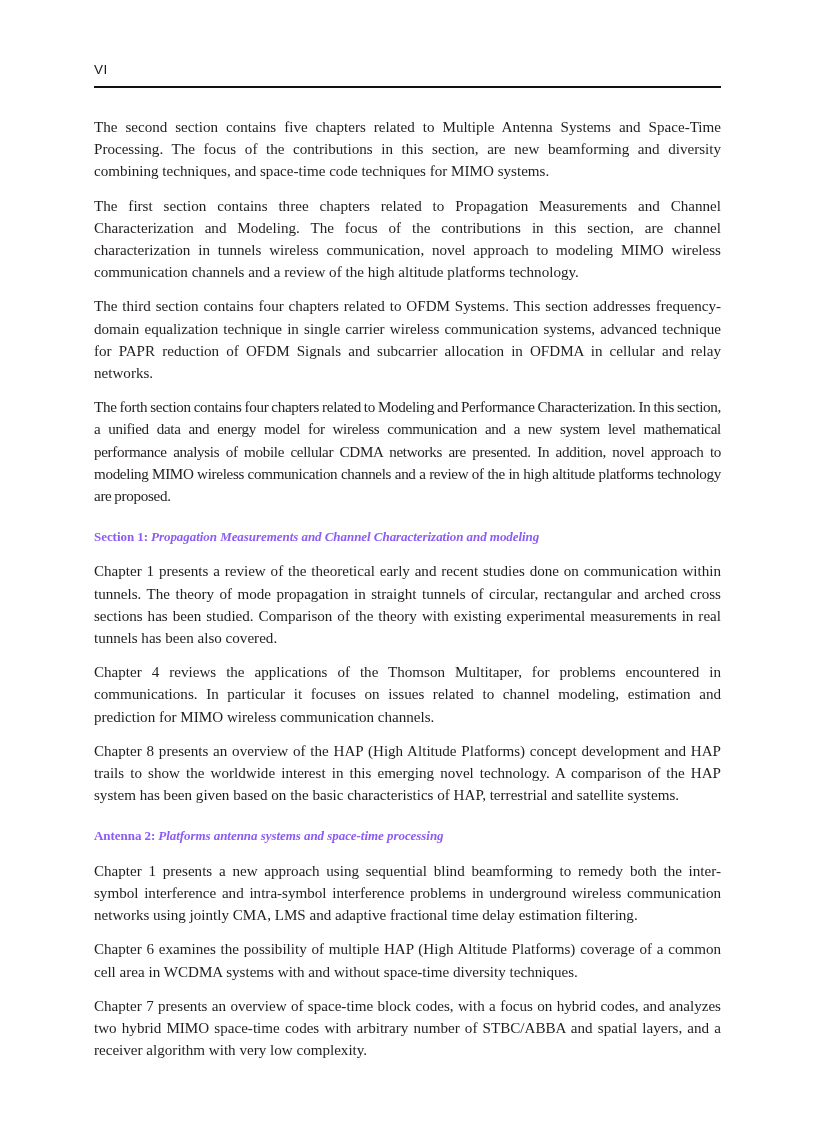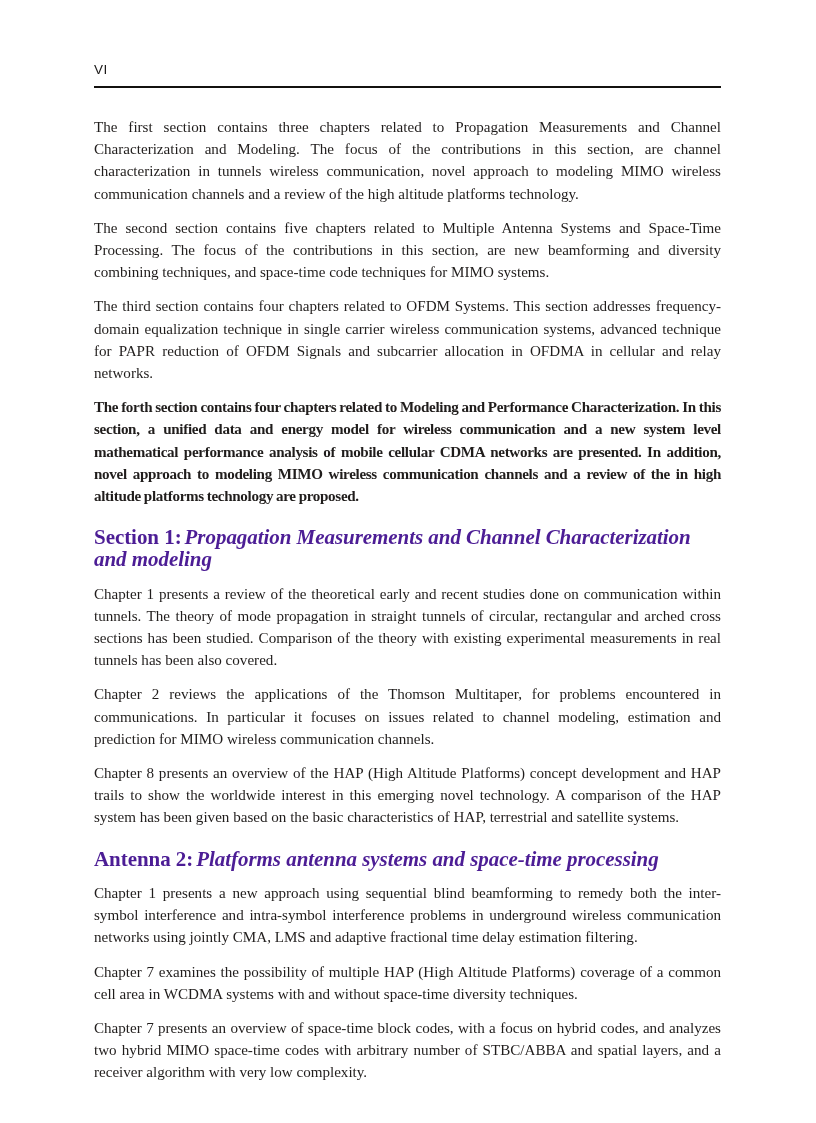--- a/index.html
+++ b/index.html
@@ -62,29 +62,28 @@
     color: #201d1c;
     hyphens: none;
   }
   p.para:last-child {
     margin-bottom: 0;
   }
   
   p.para.tight {
     letter-spacing: -0.32px;
     word-spacing: -0.55px;
-    font-weight: bold;
   }
   h2.section-head {
     margin: 19px 0 12px 0;
-    font-size: 21px;
+    font-size: 13px;
     line-height: 22.2px;
     font-weight: bold;
     text-align: left;
-    color: #4c1d95;
+    color: #8b5cf6;
     letter-spacing: -0.05px;
   }
   h2.section-head .sec-label {
     font-style: normal;
     font-weight: bold;
   }
   h2.section-head .sec-title {
     font-style: italic;
     font-weight: bold;
     margin-left: 3px;
@@ -97,36 +96,36 @@
 
   <div class="content">
 
     <div class="running-head">
       <span class="folio">VI</span>
       <div class="head-rule"></div>
     </div>
 
     <div class="body-block">
 
+      <p class="para">The second section contains five chapters related to Multiple Antenna Systems and Space-Time Processing. The focus of the contributions in this section, are new beamforming and diversity combining techniques, and space-time code techniques for MIMO systems.</p>
       <p class="para">The first section contains three chapters related to Propagation Measurements and Channel Characterization and Modeling. The focus of the contributions in this section, are channel characterization in tunnels wireless communication, novel approach to modeling MIMO wireless communication channels and a review of the high altitude platforms technology.</p>
-      <p class="para">The second section contains five chapters related to Multiple Antenna Systems and Space-Time Processing. The focus of the contributions in this section, are new beamforming and diversity combining techniques, and space-time code techniques for MIMO systems.</p>
       <p class="para">The third section contains four chapters related to OFDM Systems. This section addresses frequency-domain equalization technique in single carrier wireless communication systems, advanced technique for PAPR reduction of OFDM Signals and subcarrier allocation in OFDMA in cellular and relay networks.</p>
       <p class="para tight">The forth section contains four chapters related to Modeling and Performance Characterization. In this section, a unified data and energy model for wireless communication and a new system level mathematical performance analysis of mobile cellular CDMA networks are presented. In addition, novel approach to modeling MIMO wireless communication channels and a review of the in high altitude platforms technology are proposed.</p>
 
       <h2 class="section-head">
         <span class="sec-label">Section 1:</span><span class="sec-title">Propagation Measurements and Channel Characterization and modeling</span>
       </h2>
 
       <p class="para">Chapter 1 presents a review of the theoretical early and recent studies done on communication within tunnels. The theory of mode propagation in straight tunnels of circular, rectangular and arched cross sections has been studied. Comparison of the theory with existing experimental measurements in real tunnels has been also covered.</p>
-      <p class="para">Chapter 2 reviews the applications of the Thomson Multitaper, for problems encountered in communications. In particular it focuses on issues related to channel modeling, estimation and prediction for MIMO wireless communication channels.</p>
+      <p class="para">Chapter 4 reviews the applications of the Thomson Multitaper, for problems encountered in communications. In particular it focuses on issues related to channel modeling, estimation and prediction for MIMO wireless communication channels.</p>
       <p class="para">Chapter 8 presents an overview of the HAP (High Altitude Platforms) concept development and HAP trails to show the worldwide interest in this emerging novel technology. A comparison of the HAP system has been given based on the basic characteristics of HAP, terrestrial and satellite systems.</p>
 
       <h2 class="section-head">
         <span class="sec-label">Antenna 2:</span><span class="sec-title">Platforms antenna systems and space-time processing</span>
       </h2>
 
       <p class="para">Chapter 1 presents a new approach using sequential blind beamforming to remedy both the inter-symbol interference and intra-symbol interference problems in underground wireless communication networks using jointly CMA, LMS and adaptive fractional time delay estimation filtering.</p>
-      <p class="para">Chapter 7 examines the possibility of multiple HAP (High Altitude Platforms) coverage of a common cell area in WCDMA systems with and without space-time diversity techniques.</p>
+      <p class="para">Chapter 6 examines the possibility of multiple HAP (High Altitude Platforms) coverage of a common cell area in WCDMA systems with and without space-time diversity techniques.</p>
       <p class="para">Chapter 7 presents an overview of space-time block codes, with a focus on hybrid codes, and analyzes two hybrid MIMO space-time codes with arbitrary number of STBC/ABBA and spatial layers, and a receiver algorithm with very low complexity.</p>
 
     </div>
   </div>
 </div>
 
 </body></html>

